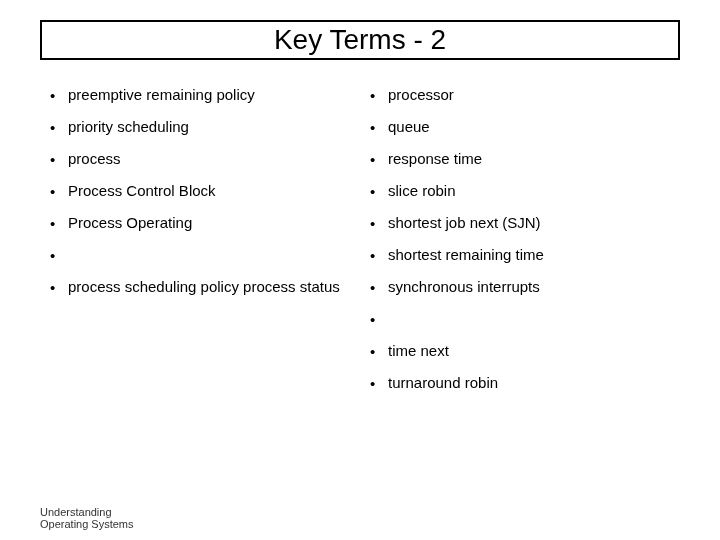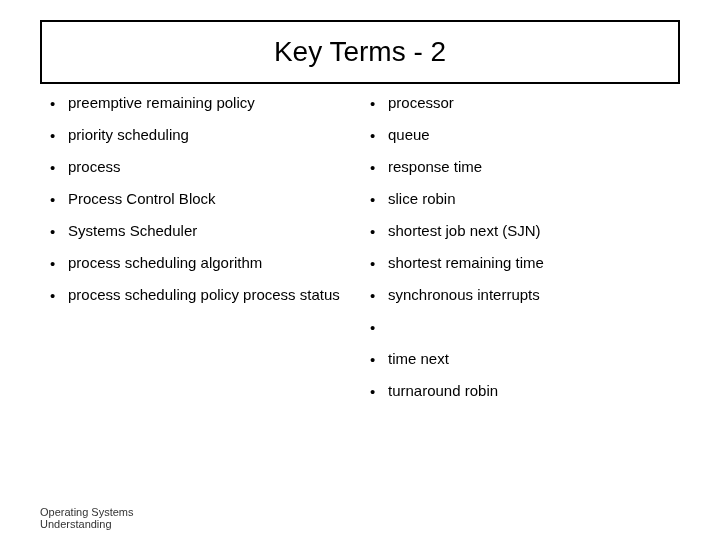--- a/index.html
+++ b/index.html
@@ -17,22 +17,22 @@
       width: 720px;
       height: 540px;
       display: flex;
       flex-direction: column;
       padding: 20px 40px 10px 40px;
     }
 
     .title-box {
       border: 2px solid #000;
       text-align: center;
-      padding: 14px 20px;
-      margin-bottom: 8px;
+      padding: 2px 20px;
+      margin-bottom: 24px;
     }
 
     .title-text {
       font-size: 28px;
       font-weight: normal;
       font-family: Arial, sans-serif;
     }
 
     .content {
       display: flex;
@@ -94,25 +94,24 @@
           <li>
             <span class="bullet">•</span>
             <span>process</span>
           </li>
           <li>
             <span class="bullet">•</span>
             <span>Process Control Block</span>
           </li>
           <li>
             <span class="bullet">•</span>
-            <span>Systems Scheduler</span>
+            <span>Process Operating</span>
           </li>
           <li>
             <span class="bullet">•</span>
-            <span>process scheduling algorithm</span>
           </li>
           <li>
             <span class="bullet">•</span>
             <span>process scheduling policy process status</span>
           </li>
         </ul>
     </div>
 
     <div class="column">
       <ul>
@@ -153,16 +152,16 @@
           </li>
           <li>
             <span class="bullet">•</span>
             <span>turnaround robin</span>
           </li>
         </ul>
     </div>
   </div>
 
   <div class="footer">
+    <div>Understanding</div>
     <div>Operating Systems</div>
-    <div>Understanding</div>
   </div>
 </div>
 
 </body></html>

